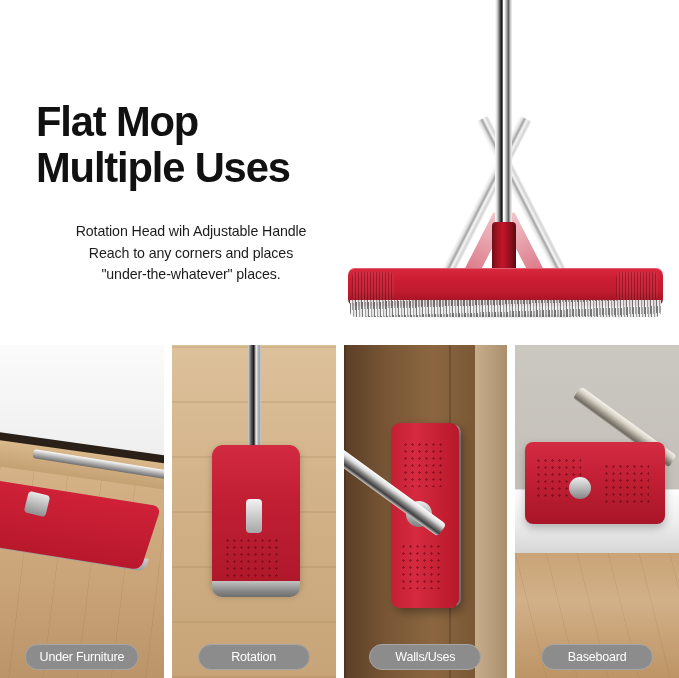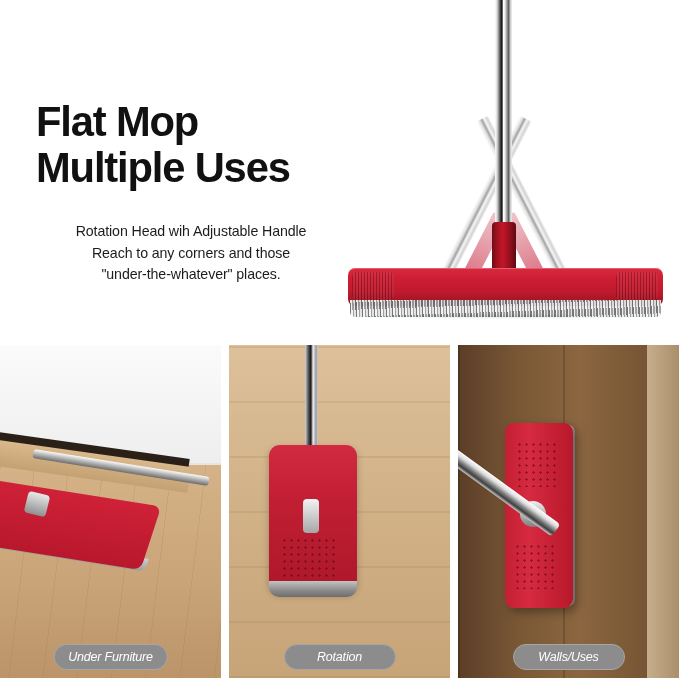--- a/index.html
+++ b/index.html
@@ -232,21 +232,20 @@
     gap: 8px;
     background: #ffffff;
   }
 
   .panel {
     position: relative;
     flex: 1 1 0;
     height: 333px;
     overflow: hidden;
     background: #e9e4dc;
-    font-style: italic;
   }
 
   .panel-caption {
     position: absolute;
     left: 50%;
     bottom: 8px;
     transform: translateX(-50%);
     min-width: 112px;
     padding: 5px 14px;
     background: #8c8c8c;
@@ -471,21 +470,21 @@
 
   <div id="hero">
 
     <div id="headline-block">
       <div class="headline-line">Flat Mop</div>
       <div class="headline-line">Multiple Uses</div>
     </div>
 
     <div id="subcopy">
       <div>Rotation Head wih Adjustable Handle</div>
-      <div>Reach to any corners and those</div>
+      <div>Reach to any corners and places</div>
       <div>"under-the-whatever" places.</div>
     </div>
 
     <div id="mop-art">
       <div class="ghost-handle" id="ghost-left"></div>
       <div class="ghost-handle" id="ghost-right"></div>
       <div class="ghost-pink" id="pink-left"></div>
       <div class="ghost-pink" id="pink-right"></div>
       <div class="pole" id="pole-main"></div>
       <div id="joint-body"></div>
@@ -529,15 +528,26 @@
       <div id="p3-jamb"></div>
       <div id="p3-edge"></div>
       <div id="p3-mop"></div>
       <div class="p3-dots" id="p3-dots-a"></div>
       <div class="p3-dots" id="p3-dots-b"></div>
       <div id="p3-joint"></div>
       <div id="p3-handle"></div>
       <div class="panel-caption">Walls/Uses</div>
     </div>
 
+    <div class="panel">
+      <div id="p4-wall"></div>
+      <div id="p4-floor"></div>
+      <div id="p4-baseboard"></div>
+      <div id="p4-handle"></div>
+      <div id="p4-mop"></div>
+      <div class="p4-dots" id="p4-dots-a"></div>
+      <div class="p4-dots" id="p4-dots-b"></div>
+      <div id="p4-joint"></div>
+      <div class="panel-caption">Baseboard</div>
+    </div>
 
   </div>
 </div>
 
 </body></html>

